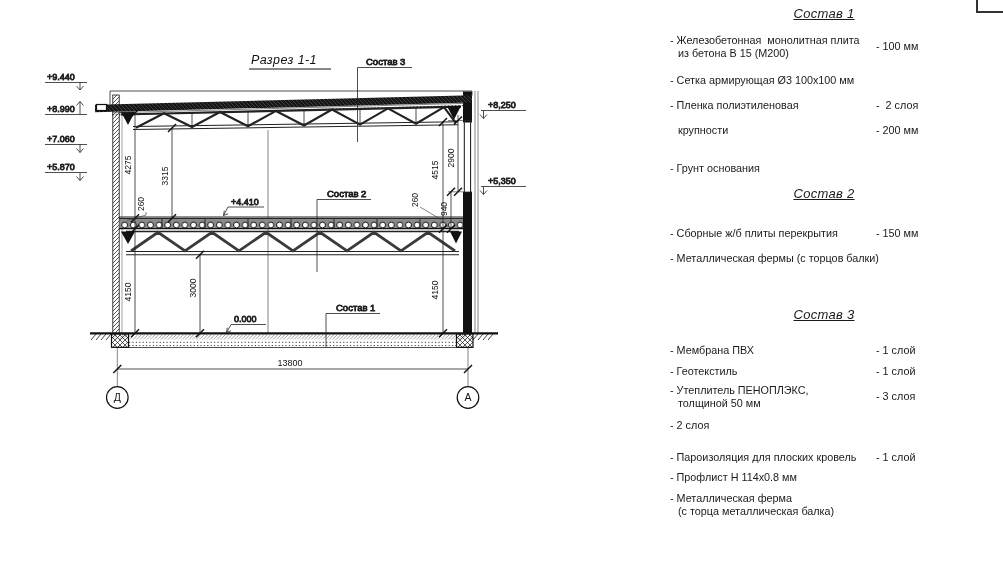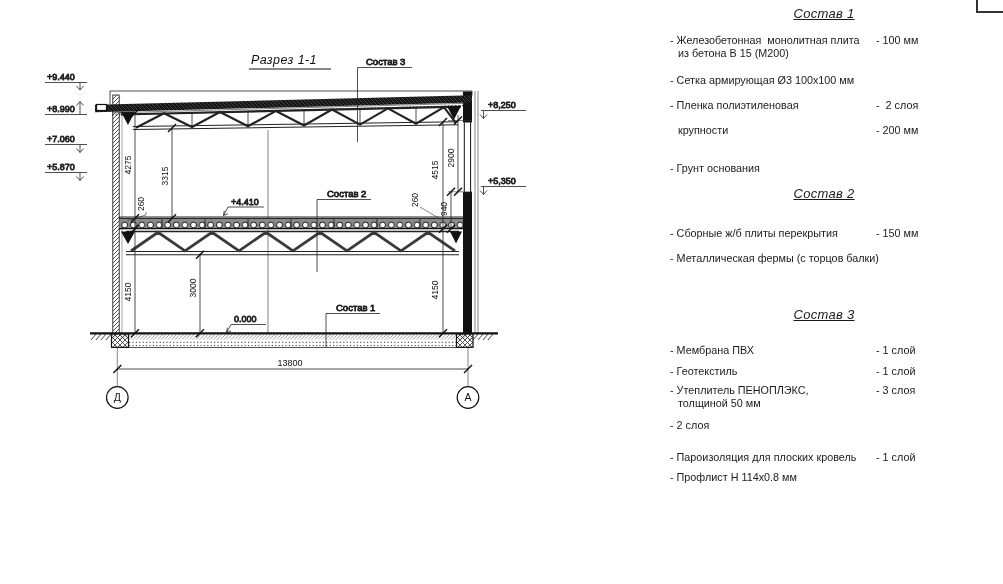--- a/index.html
+++ b/index.html
@@ -12,21 +12,21 @@
   .callout{font-size:9.5px;}
   .axis{font-size:10.5px;}
   .ttl{font-size:12.5px;font-style:italic;letter-spacing:.4px;}
   .thin{stroke:#222;stroke-width:.8;fill:none;}
   .hair{stroke:#333;stroke-width:.6;fill:none;}
   .tk{stroke:#111;stroke-width:1.4;}
   
   #specs{position:absolute;left:648px;top:0;width:352px;height:584px;font-size:10.8px;line-height:12.6px;}
   .spec-h{position:absolute;width:100%;text-align:center;font-size:13px;font-style:italic;
           text-decoration:underline;letter-spacing:.3px;}
-  .spec-item{position:absolute;left:22px;right:8px;display:flex;align-items:flex-start;}
+  .spec-item{position:absolute;left:22px;right:8px;display:flex;align-items:center;}
   .spec-item .it{width:206px;white-space:pre-wrap;}
   .spec-item .val{white-space:pre-wrap;}
   
   #corner{position:absolute;left:976px;top:0;width:27px;height:11px;
           border-left:2px solid #333;border-bottom:2px solid #333;}
 </style>
 </head>
 <body>
 
 <svg id="draw" width="620" height="470" viewBox="0 0 620 470">
@@ -323,16 +323,20 @@
     <div class="val">- 2 слоя</div>
   </div>
   <div class="spec-item" style="top:451px">
     <div class="it"><div>- Пароизоляция для плоских кровель</div></div>
     <div class="val">- 1 слой</div>
   </div>
   <div class="spec-item" style="top:471px">
     <div class="it"><div>- Профлист Н 114х0.8 мм</div></div>
     <div class="val"></div>
   </div>
+  <div class="spec-item" style="top:492px">
+    <div class="it"><div>- Металлическая ферма</div><div style="padding-left:8px">(с торца металлическая балка)</div></div>
+    <div class="val"></div>
+  </div>
 
 </div>
 
 <div id="corner"></div>
 
 </body></html>

